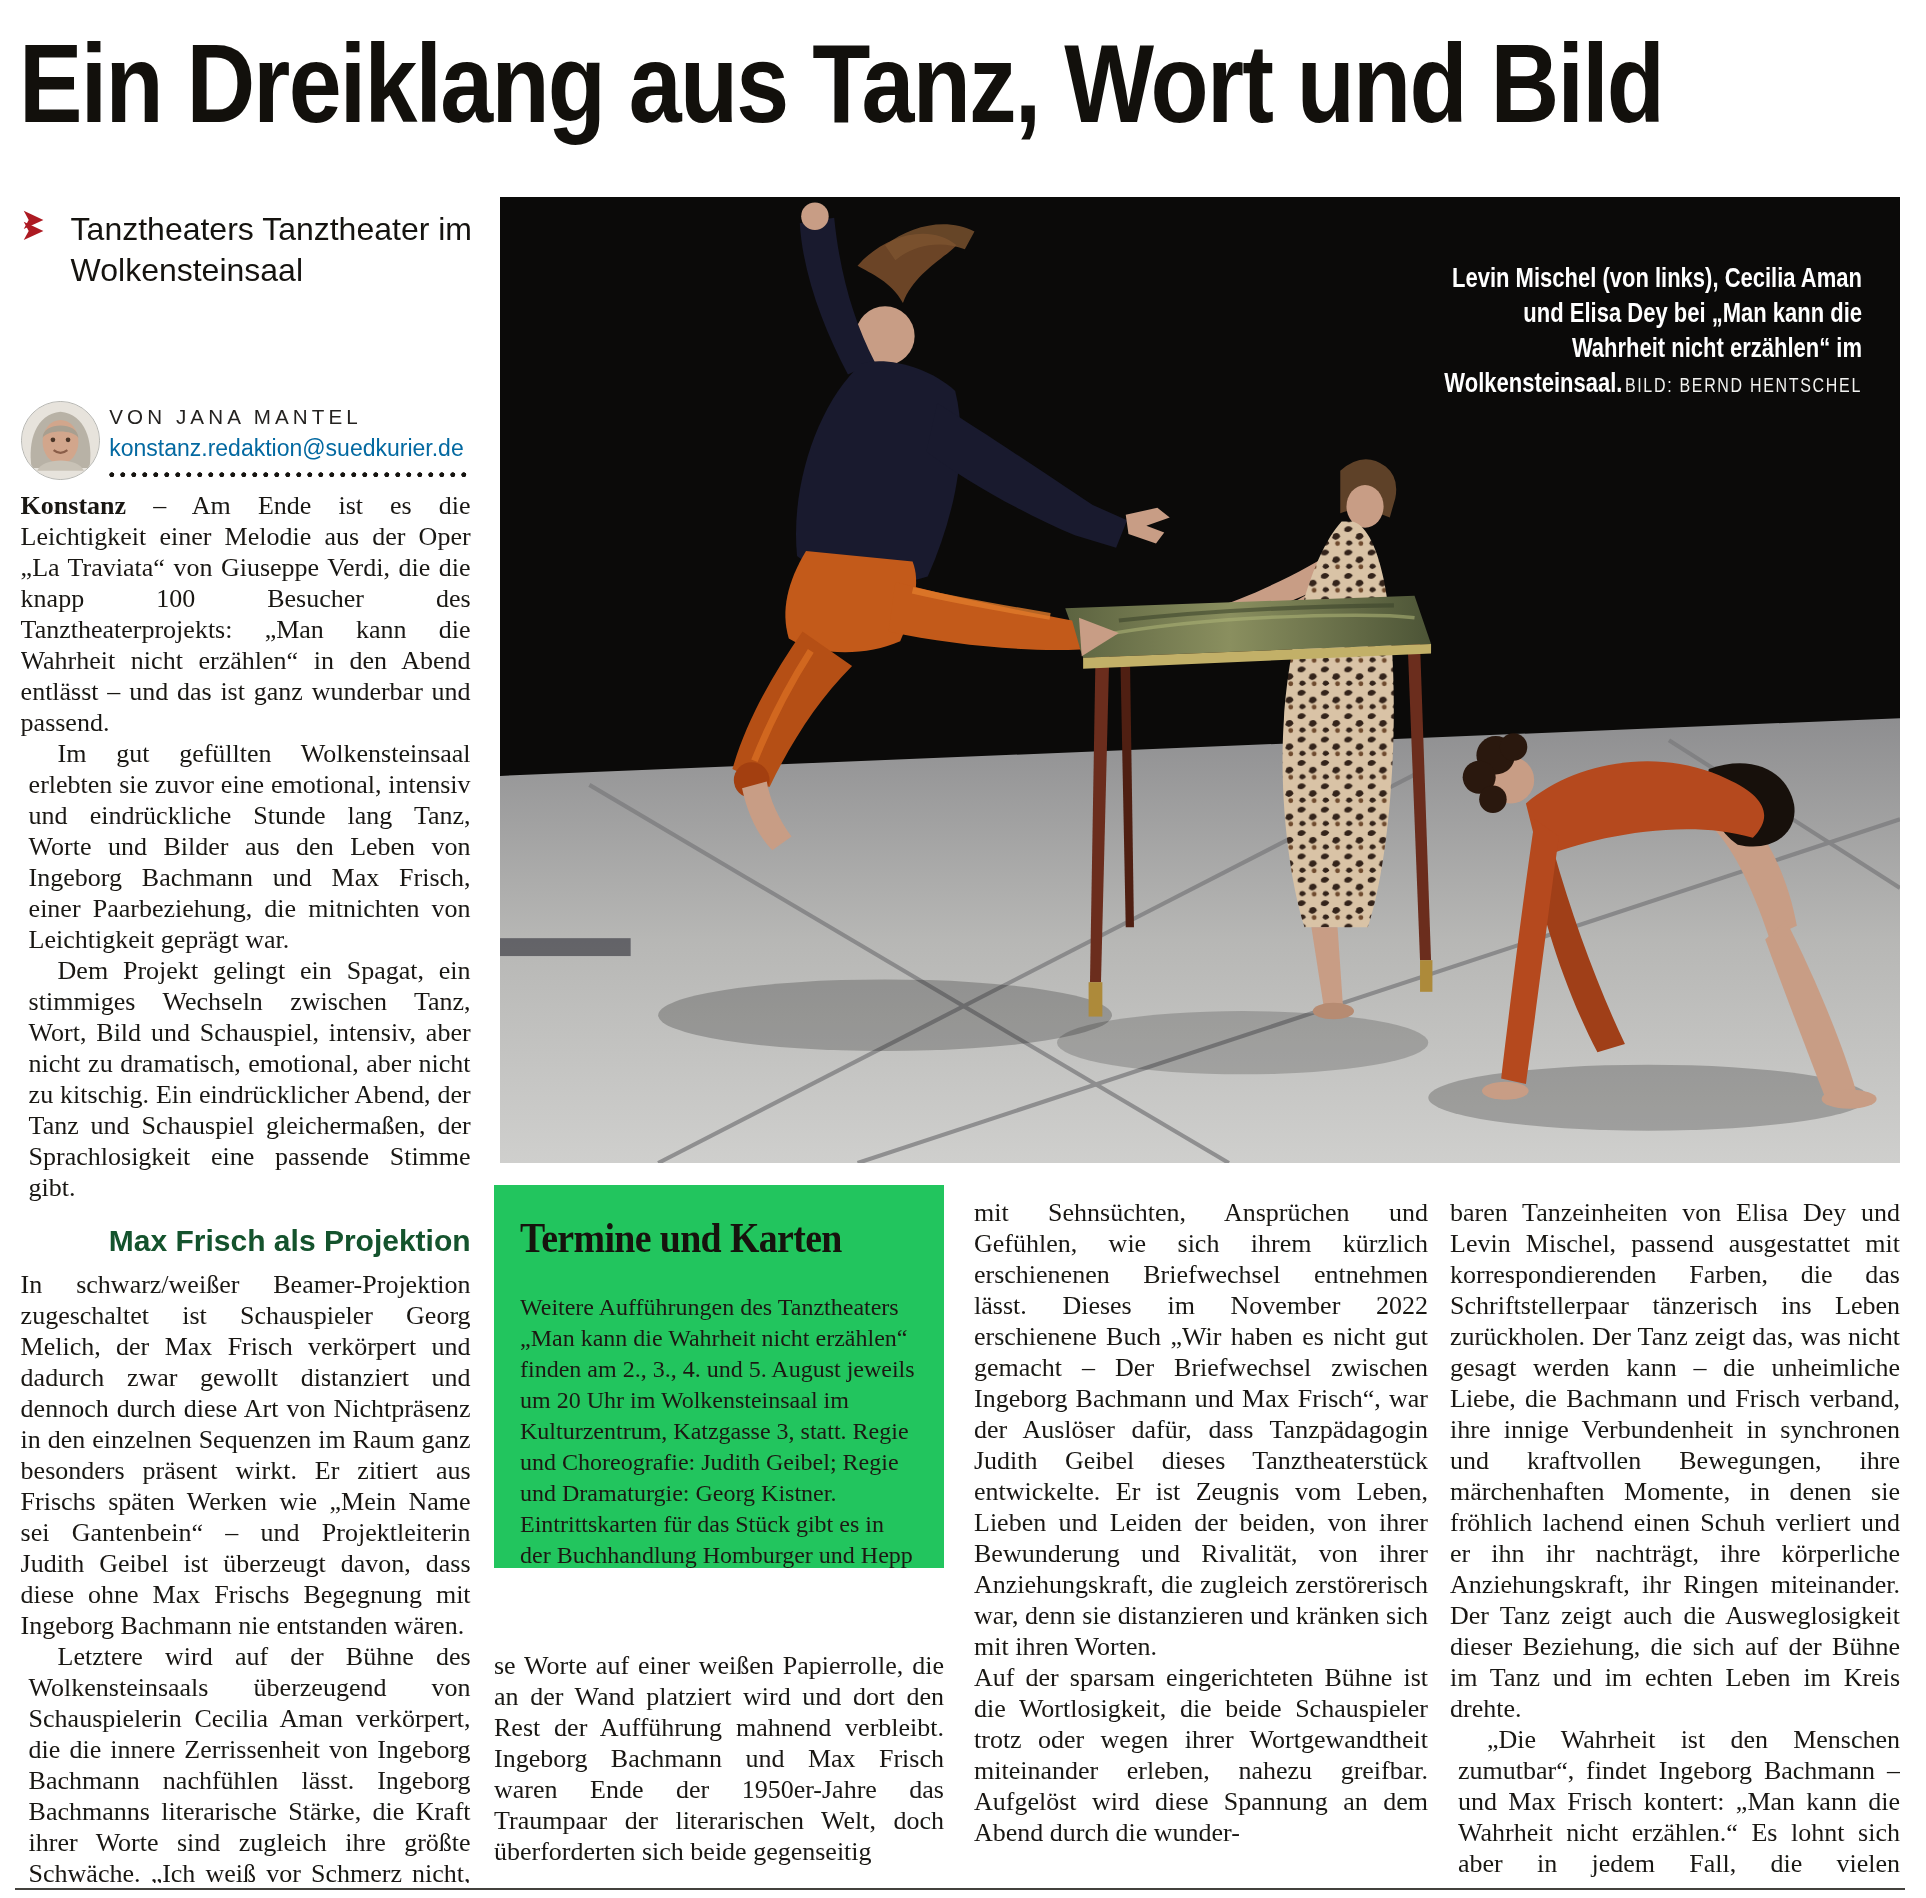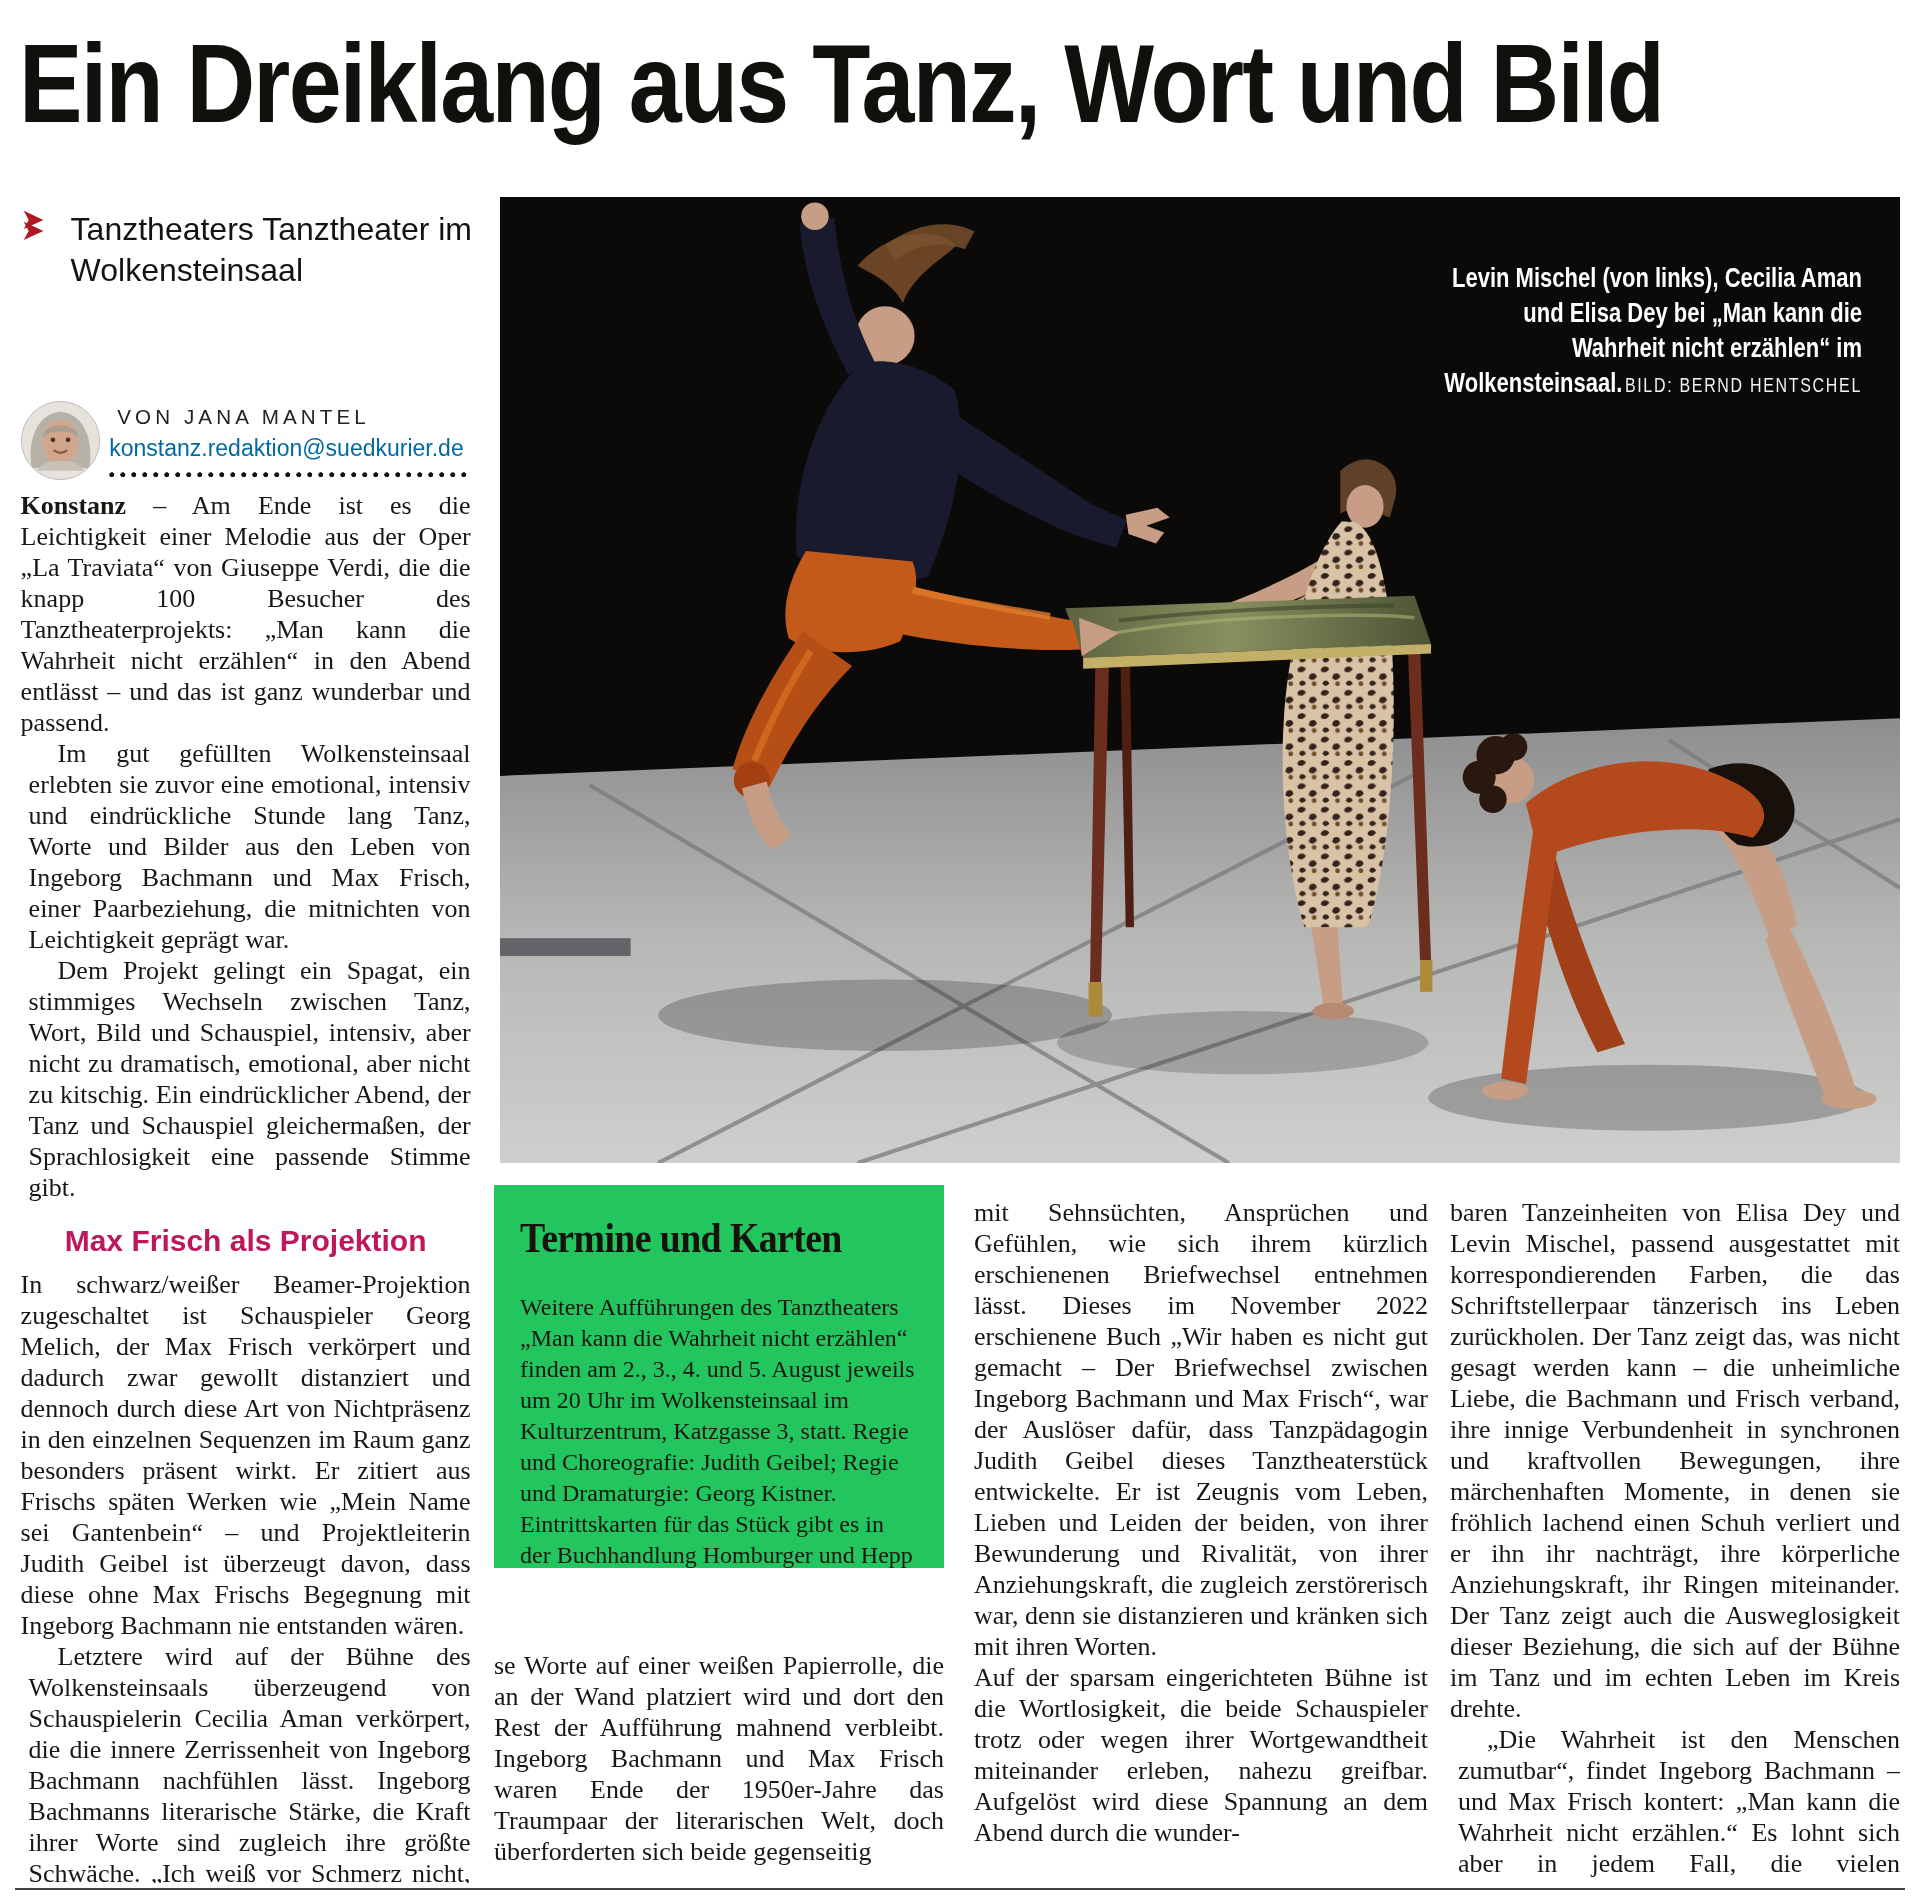--- a/index.html
+++ b/index.html
@@ -10,32 +10,32 @@
             font-weight:bold;font-size:112px;letter-spacing:-2.1px;color:#12100c;white-space:nowrap;
             transform:scaleX(.85);transform-origin:left top;}
   
   .teasers{position:absolute;left:20.6px;top:198px;width:454px;font-family:"Liberation Sans",sans-serif;}
   .teaser{position:relative;padding-left:50px;font-size:32px;line-height:41px;color:#15130f;margin-bottom:11px;}
   .teaser .arrow{position:absolute;left:0;top:1.4px;font-size:29px;color:#ad1a22;font-family:"DejaVu Sans",sans-serif;}
   
   .byline{position:absolute;left:20.6px;top:401px;width:450px;display:flex;}
   .avatar{width:77px;height:77px;border-radius:50%;overflow:hidden;border:1.4px solid #b5b5b0;flex:0 0 auto;background:#ddd;}
   .byline-text{margin-left:9.6px;padding-top:4.1px;font-family:"Liberation Sans",sans-serif;width:364px;}
-  .byline-author{font-size:20.6px;letter-spacing:4.1px;color:#242220;font-weight:500;margin-left:8px;}
+  .byline-author{font-size:20.6px;letter-spacing:4.1px;color:#242220;font-weight:500;}
   .byline-email{font-size:23px;color:#0369a1;margin-top:6.2px;text-decoration:none;display:block;}
   .dots{margin-top:9.6px;height:6.2px;width:358px;
         background-image:radial-gradient(circle at 2.8px 2.8px,#15130f 2.2px,transparent 2.8px);
         background-size:11px 6.2px;background-repeat:repeat-x;}
   
   .col{position:absolute;overflow:hidden;text-align:justify;font-size:26px;line-height:31px;}
   .col p{margin:0;}
   .col p.ind{text-indent:29px;margin-left:8px;}
   .lead{font-weight:bold;}
   .subhead{font-family:"Liberation Sans",sans-serif;font-weight:bold;font-size:30px;line-height:33px;
-           margin:20.6px 0 12.4px 0;color:#be185d;text-align:center;}
+           margin:20.6px 0 12.4px 0;color:#14532d;text-align:right;}
   #col1{left:20.6px;top:490px;width:450px;height:1393px;}
   #col2cont{left:494px;top:1650px;width:450px;height:231px;}
   #col3{left:974px;top:1197px;width:454px;height:688px;}
   #col4{left:1450px;top:1197px;width:450px;height:688px;}
   
   .photo{position:absolute;left:500px;top:197px;width:1400px;height:966px;background:#0b0a09;}
   .photo svg{position:absolute;left:0;top:0;width:100%;height:100%;display:block;}
   .caption{position:absolute;top:63px;right:38px;width:529px;text-align:right;
            font-family:"Liberation Sans",sans-serif;color:#ffffff;
            transform:scaleX(.8);transform-origin:top right;}

